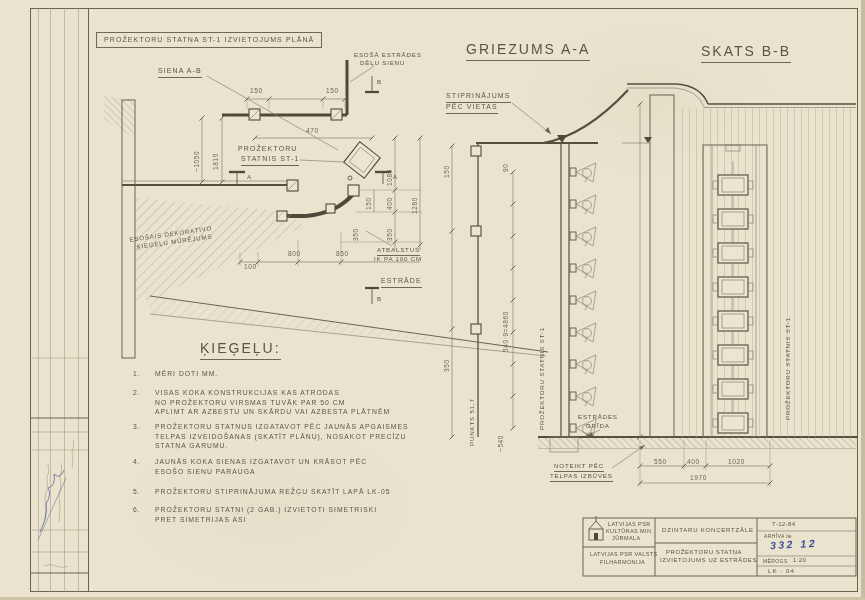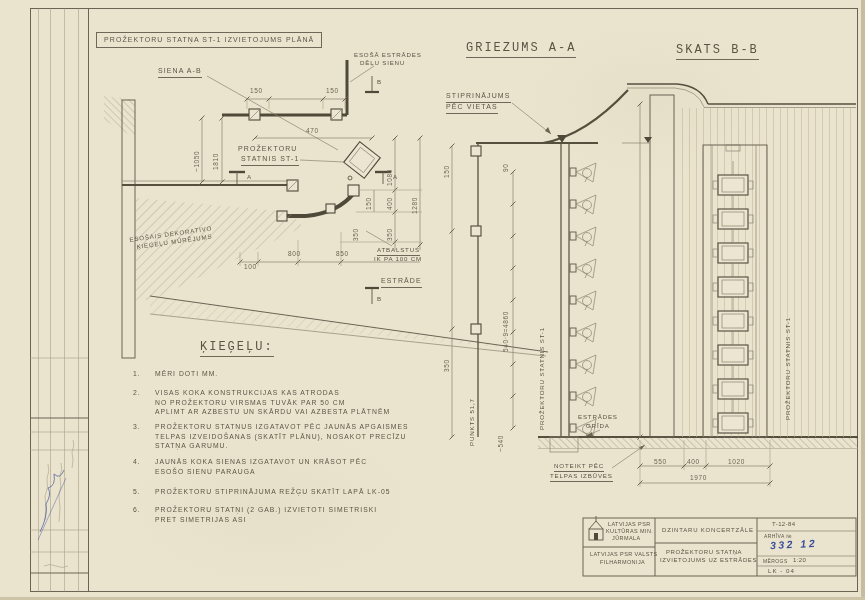--- a/index.html
+++ b/index.html
@@ -20,21 +20,21 @@
   .sFaint{stroke:#a89f85;stroke-width:.6;fill:none;}
   .sMed{stroke:#6b6353;stroke-width:1;fill:none;}
   .sWall{stroke:#4e4939;stroke-width:3;fill:none;}
   .sWall2{stroke:#554f3e;stroke-width:2.2;fill:none;}
   .sWallX{stroke:#4e4939;stroke-width:4;fill:none;}
   .sq{fill:#ebe5d1;stroke:#4e4939;stroke-width:1.1;}
   .tick{stroke:#6b6353;stroke-width:1;}
   .lbl{position:absolute;font-size:7px;line-height:1.25;letter-spacing:1.1px;color:#5b5444;white-space:nowrap;}
   .sm{font-size:6.2px;letter-spacing:.8px;}
   .dim{font-size:6.5px;letter-spacing:.6px;color:#6b6353;}
-  .ttl{font-size:12px;letter-spacing:2px;font-family:Liberation Mono, monospace;}
+  .ttl{font-size:14px;letter-spacing:2px;}
   .u{border-bottom:.8px solid #6f6757;padding-bottom:1px;}
   .rot{transform:rotate(-90deg);transform-origin:0 0;}
   .box{border:.9px solid #6f6757;padding:3px 7px 2px 7px;}
   .note{position:absolute;font-size:6.8px;line-height:9.5px;letter-spacing:1px;white-space:nowrap;}
   .nnum{position:absolute;left:-22px;top:0;}
   .tb{position:absolute;font-size:5.5px;letter-spacing:.4px;line-height:1.3;white-space:nowrap;color:#5b5444;}
   .blue{color:#3d4f9a;font-size:10.5px;font-style:italic;font-weight:bold;letter-spacing:2.5px;transform:rotate(-3deg);}
 </style>
 </head>
 <body>
@@ -347,21 +347,21 @@
   <div class="lbl sm rot" style="left:468px;top:446px;">PUNKTS 51,7</div>
   <div class="lbl dim rot" style="left:497px;top:452px;">~540</div>
   <div class="lbl dim rot" style="left:443px;top:178px;">150</div>
   <div class="lbl dim rot" style="left:443px;top:372px;">350</div>
   <div class="lbl dim rot" style="left:502px;top:172px;">90</div>
   <div class="lbl sm" style="left:578px;top:413px;">ESTRĀDES</div>
   <div class="lbl sm" style="left:586px;top:422px;">GRĪDA</div>
   <div class="lbl sm u" style="left:554px;top:462px;">NOTEIKT PĒC</div>
   <div class="lbl sm u" style="left:550px;top:472px;">TELPAS IZBŪVES</div>
 
-  <div class="lbl ttl u" style="left:676px;top:43px;">SKATS B-B</div>
+  <div class="lbl ttl u" style="left:701px;top:43px;">SKATS B-B</div>
   <div class="lbl sm rot" style="left:784px;top:420px;">PROŽEKTORU STATNIS ST-1</div>
   <div class="lbl dim" style="left:654px;top:458px;">550</div>
   <div class="lbl dim" style="left:687px;top:458px;">400</div>
   <div class="lbl dim" style="left:728px;top:458px;">1020</div>
   <div class="lbl dim" style="left:690px;top:474px;">1970</div>
 
   <div class="lbl ttl u" style="left:200px;top:340px;">ĶIEĢEĻU:</div>
   <div class="note" style="left:155px;top:369px;">
     <span class="nnum">1.</span>
     <div>MĒRI DOTI MM.</div>

